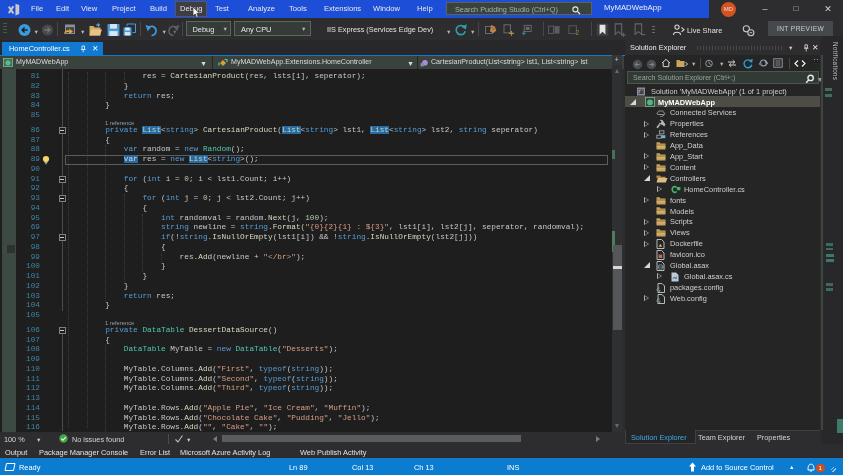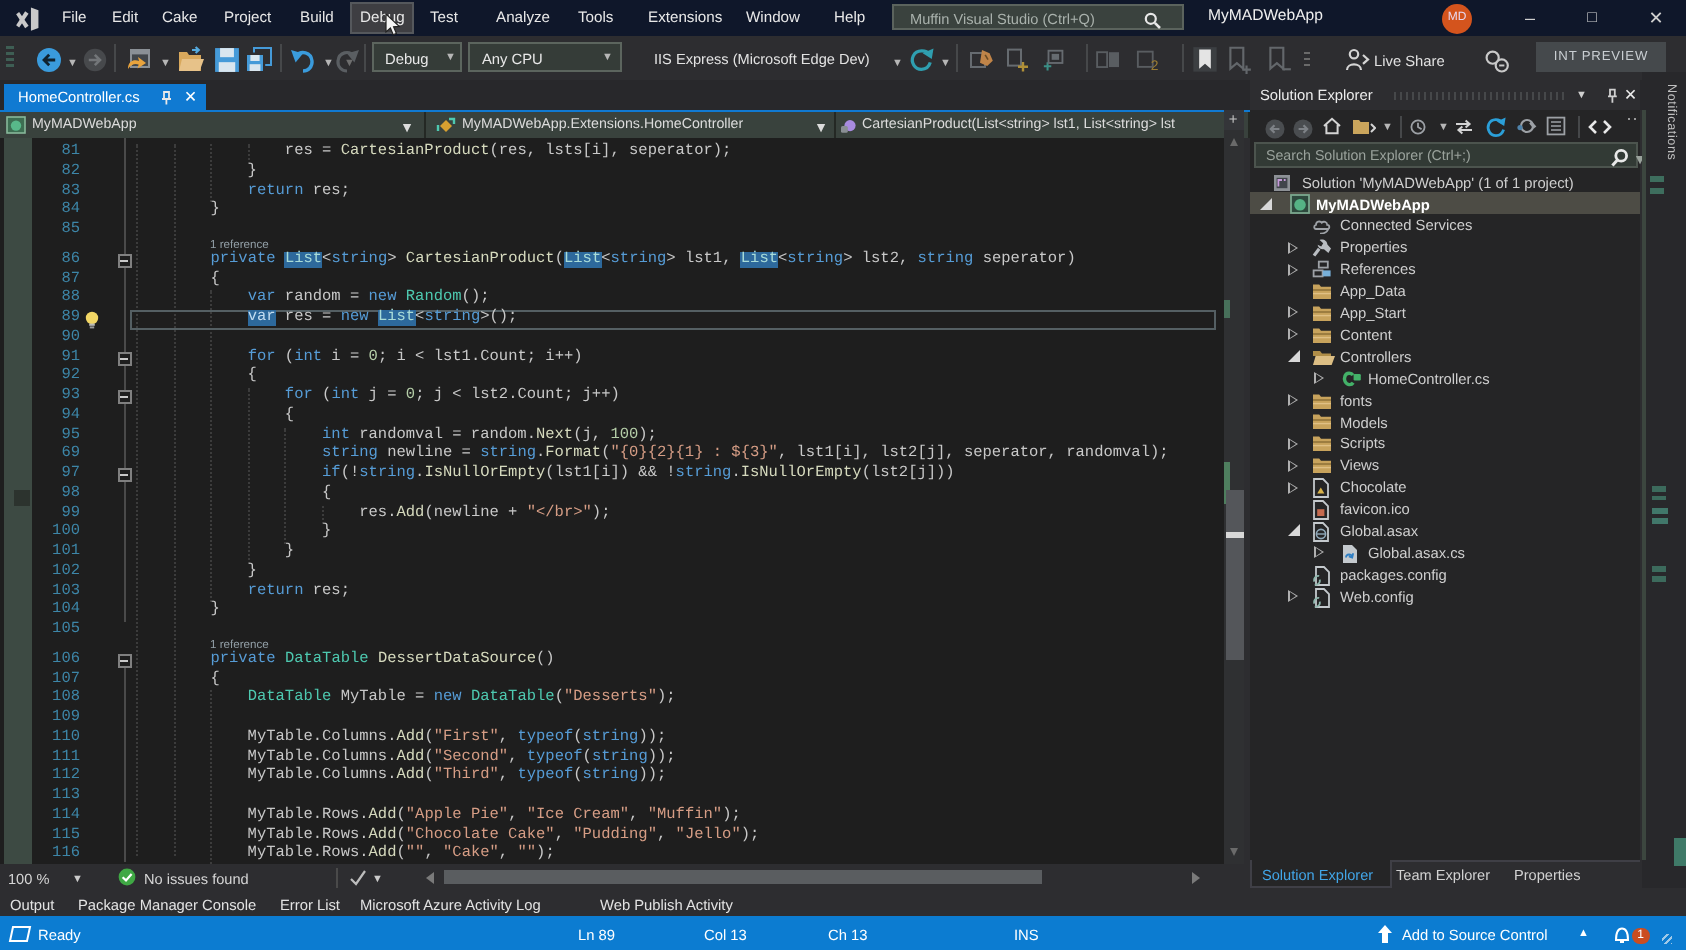--- a/index.html
+++ b/index.html
@@ -1,20 +1,20 @@
 <!DOCTYPE html>
 <html><head>
 <meta charset="utf-8">
 <style>
   html,body{margin:0;padding:0;background:#1e1e1e;}
   #app{position:relative;width:843px;height:475px;overflow:hidden;background:#2d2d30;
        font-family:"Liberation Sans",sans-serif;-webkit-font-smoothing:antialiased;}
   .abs{position:absolute;}
   
-  #titlebar{position:absolute;left:0;top:0;width:843px;height:18px;background:#0f172a;}
+  #titlebar{position:absolute;left:0;top:0;width:709px;height:18px;background:#1d4ed8;}
   .menu{position:absolute;top:0;height:18px;line-height:18px;font-size:7.6px;color:#e8e8e8;}
   #searchbox{position:absolute;left:446px;top:2px;width:146px;height:13px;background:#3a423e;
              border:1px solid #5b635d;box-sizing:border-box;}
   #searchbox span{position:absolute;left:8px;top:2px;font-size:7.3px;color:#a9b1ac;}
   #apptitle{position:absolute;left:604px;top:3px;font-size:7.8px;color:#f0f0f0;}
   #avatar{position:absolute;left:721px;top:2px;width:15px;height:15px;border-radius:50%;
           background:#d4541d;color:#e8d7ee;font-size:6px;text-align:center;line-height:15px;}
   .winbtn{position:absolute;top:0;height:18px;color:#d0d0d0;font-size:9px;text-align:center;line-height:18px;}
   
   #toolbar{position:absolute;left:0;top:18px;width:843px;height:22px;background:#2d2d30;}
@@ -75,36 +75,36 @@
 <body>
 <div id="app">
   <div id="titlebar">
     <svg class="abs" style="left:7px;top:3px" width="15" height="13" viewBox="0 0 14 12">
       <path d="M1 3.8 L2.4 2.7 L6.8 9.2 L5.2 10.3 Z" fill="#c9c9c9"></path>
       <path d="M1 8.9 L5.2 2.4 L6.8 3.5 L2.4 10 Z" fill="#c9c9c9"></path>
       <path d="M7.9 0.6 L11.4 1.9 L11.4 10.2 L7.9 11.5 Z" fill="#c9c9c9"></path>
     </svg>
     <span class="menu" style="left:31px">File</span>
     <span class="menu" style="left:56px">Edit</span>
-    <span class="menu" style="left:81px">Cake</span>
+    <span class="menu" style="left:81px">View</span>
     <span class="menu" style="left:112px">Project</span>
     <span class="menu" style="left:150px">Build</span>
     <span class="abs" style="left:175px;top:1px;width:32px;height:16px;background:#3e3e42;border:1px solid #55585c;box-sizing:border-box"></span>
     <span class="menu" style="left:180px">Debug</span>
     <svg class="abs" style="left:192px;top:7px" width="9" height="12" viewBox="0 0 9 12">
       <path d="M1 0 L1 9 L3.2 7 L4.6 10.4 L6.2 9.7 L4.8 6.4 L7.6 6.2 Z" fill="#f4f4f4" stroke="#222" stroke-width="0.6"></path>
     </svg>
     <span class="menu" style="left:215px">Test</span>
     <span class="menu" style="left:248px">Analyze</span>
     <span class="menu" style="left:289px">Tools</span>
     <span class="menu" style="left:324px">Extensions</span>
     <span class="menu" style="left:373px">Window</span>
     <span class="menu" style="left:417px">Help</span>
     <div id="searchbox">
-      <span>Muffin Visual Studio (Ctrl+Q)</span>
+      <span>Search Pudding Studio (Ctrl+Q)</span>
       <svg class="abs" style="left:125px;top:2.5px" width="9" height="9" viewBox="0 0 9 9">
         <circle cx="3.4" cy="3.4" r="2.5" fill="none" stroke="#e8e8e8" stroke-width="1.1"></circle>
         <line x1="5.4" y1="5.4" x2="8" y2="8" stroke="#e8e8e8" stroke-width="1.3"></line>
       </svg>
     </div>
     <span id="apptitle">MyMADWebApp</span>
     <div id="avatar">MD</div>
     <div class="winbtn" style="left:752px;width:26px">–</div>
     <div class="winbtn" style="left:783px;width:26px;font-size:8px">□</div>
     <div class="winbtn" style="left:815px;width:26px">✕</div>
@@ -157,21 +157,21 @@
     <div class="tsep" style="left:181.5px"></div>
     <div class="combo" style="left:185.5px;width:45px">
         <span>Debug</span>
         <span class="dar" style="left:36px;top:4px">▼</span>
       </div>
     <div class="combo" style="left:234px;width:76.5px">
         <span>Any CPU</span>
         <span class="dar" style="left:66px;top:4px">▼</span>
       </div>
     <div class="abs" style="left:316.5px;top:23.5px;width:0;height:0;border-top:4.5px solid transparent;border-bottom:4.5px solid transparent;border-left:7px solid #6cbe4c"></div>
-    <span class="abs" style="left:327px;top:7px;font-size:7.3px;color:#e3e3e3">IIS Express (Microsoft Edge Dev)</span>
+    <span class="abs" style="left:327px;top:7px;font-size:7.3px;color:#e3e3e3">IIS Express (Services Edge Dev)</span>
     <span class="dar" style="left:446px;top:11px">▼</span>
     <svg class="ticon" style="left:454px;top:4.5px" width="12" height="13" viewBox="0 0 12 13">
       <path d="M10 4 C8.5 1.8 4 1.5 2.4 4.6 C1 7.6 3.2 10.8 6.2 10.8 C8.4 10.8 9.8 9.4 10.3 7.6" fill="none" stroke="#2f9fb0" stroke-width="1.5"></path>
       <path d="M11.8 1.2 L11 6 L6.8 3.4 Z" fill="#2f9fb0"></path>
     </svg>
     <span class="dar" style="left:470px;top:11px">▼</span>
     <div class="tsep" style="left:478px"></div>
     <svg class="ticon" style="left:485px;top:5px" width="13" height="12" viewBox="0 0 13 12">
       <rect x="0.5" y="2.5" width="7" height="7" fill="none" stroke="#666b70" stroke-width="1"></rect>
       <path d="M6 1 L9.8 2.6 L11.4 6.4 L8.6 9 L5 7.4 Z" fill="#c08448"></path>
@@ -599,21 +599,21 @@
           <path d="M0.5 5.8 L9.5 5.8" stroke="#e0c084" stroke-width="0.7"></path>
         </svg>
       <span style="left:45px">Views</span>
     </div>
     <div class="trow" style="top:198.10000000000005px">
       <div class="exp c" style="left:19px"></div>
       <svg style="position:absolute;left:31px;top:1px" width="9" height="10" viewBox="0 0 9 10">
           <path d="M1 0.5 L5.5 0.5 L8 3 L8 9.5 L1 9.5 Z" fill="none" stroke="#c4c9cd" stroke-width="0.9"></path>
           <path d="M2.6 7.8 L4.4 4.8 L6.2 7.8 Z" fill="#d8b24a"></path>
         </svg>
-      <span style="left:45px">Chocolate</span>
+      <span style="left:45px">Dockerfile</span>
     </div>
     <div class="trow" style="top:209.00000000000006px">
       <svg style="position:absolute;left:31px;top:1px" width="9" height="10" viewBox="0 0 9 10">
           <path d="M1 0.5 L5.5 0.5 L8 3 L8 9.5 L1 9.5 Z" fill="none" stroke="#c4c9cd" stroke-width="0.9"></path>
           <rect x="2.6" y="4.6" width="3.6" height="3.4" fill="#c46a4f"></rect>
         </svg>
       <span style="left:45px">favicon.ico</span>
     </div>
     <div class="trow" style="top:219.90000000000006px">
       <div class="exp o" style="left:19px"></div>

